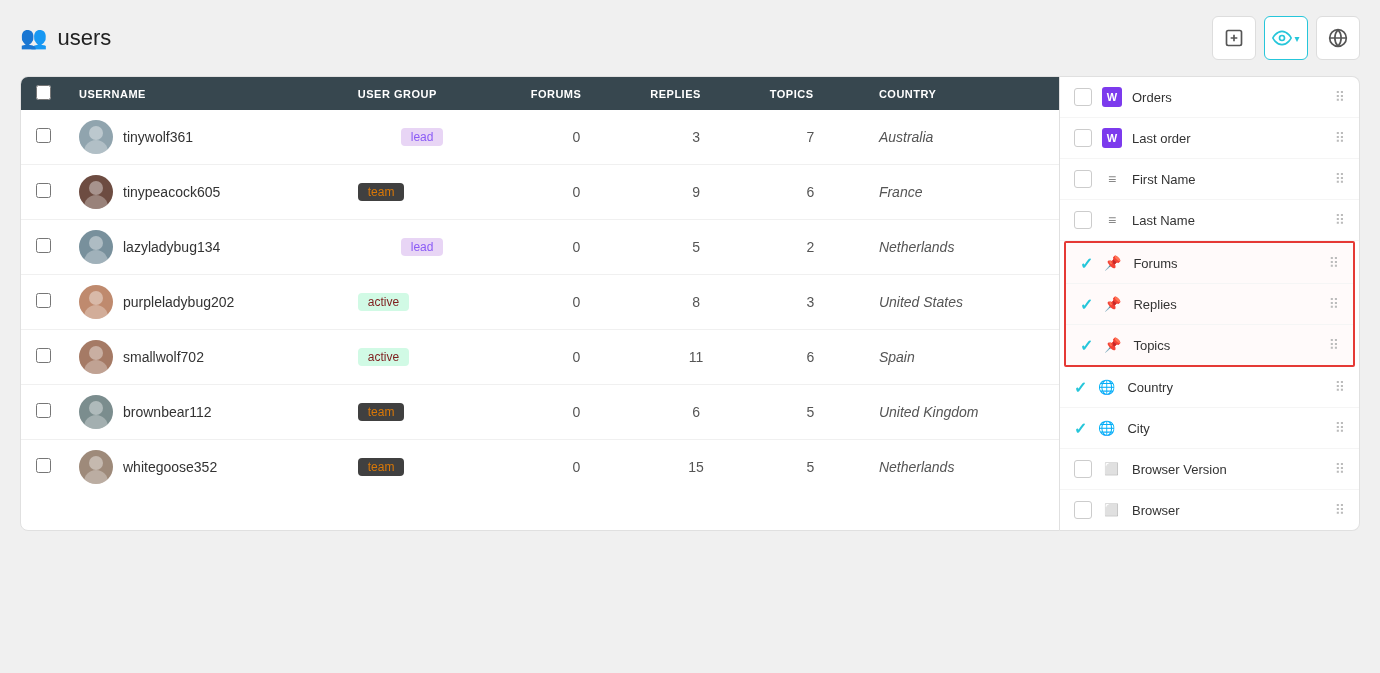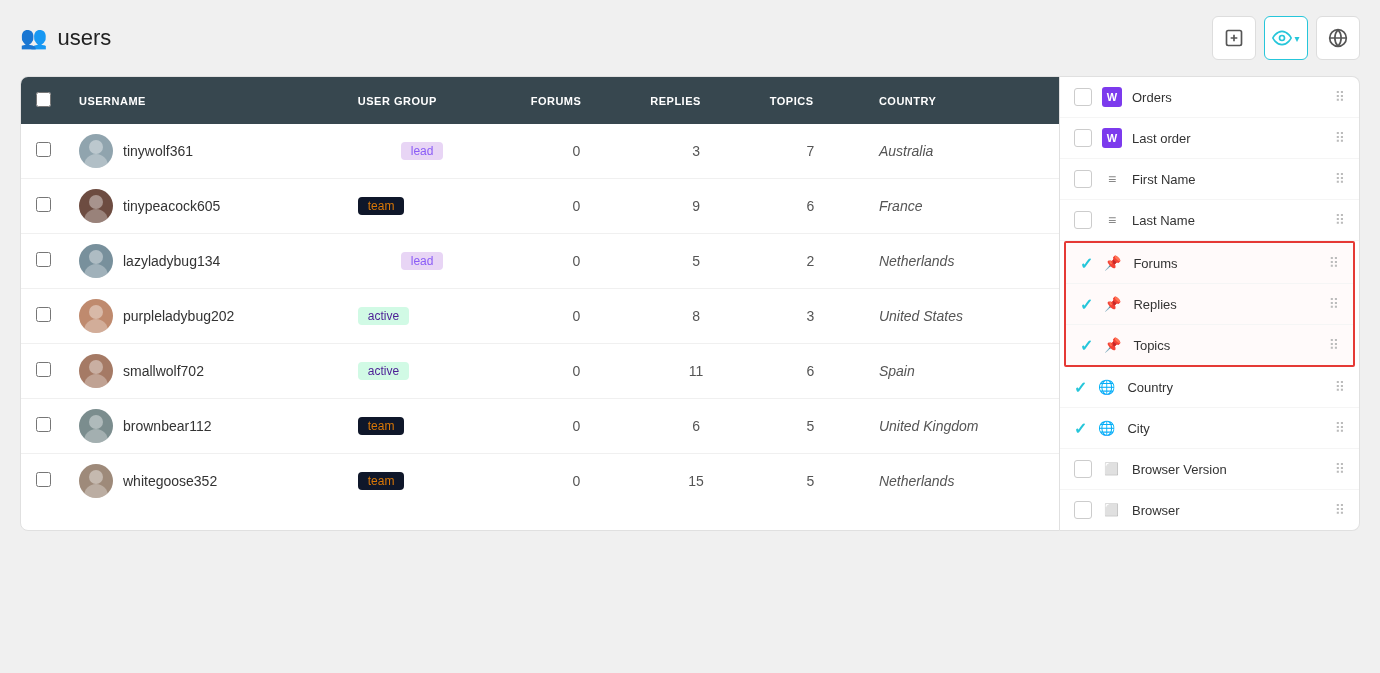--- a/index.html
+++ b/index.html
@@ -74,21 +74,21 @@
     }
     table {
       width: 100%;
       border-collapse: collapse;
     }
     thead tr {
       background: #37474f;
       color: #fff;
     }
     thead th {
-      padding: 15px 14px;
+      padding: 8px 14px;
       text-align: left;
       font-size: 11px;
       font-weight: 600;
       letter-spacing: 0.5px;
       white-space: nowrap;
     }
     thead th:first-child {
       width: 44px;
       text-align: center;
     }
@@ -122,22 +122,22 @@
       color: #fff;
     }
     .badge {
       display: inline-block;
       padding: 2px 10px;
       border-radius: 4px;
       font-size: 12px;
       font-weight: 500;
     }
     .badge-lead { background: #e8d5f5; color: #8b5cf6; margin-left: 43px; }
-    .badge-team { background: #0f172a; color: #d97706; }
-    .badge-active { background: #d1fae5; color: #4c1d95; }
+    .badge-team { background: #404040; color: #d97706; }
+    .badge-active { background: #d1fae5; color: #7f1d1d; }
     .badge-loyal { background: #dbeafe; color: #3b82f6; }
     .number-cell {
       text-align: center;
       color: #555;
     }
     .country-cell {
       color: #555;
       font-style: italic;
     }
     .checkbox-col {

